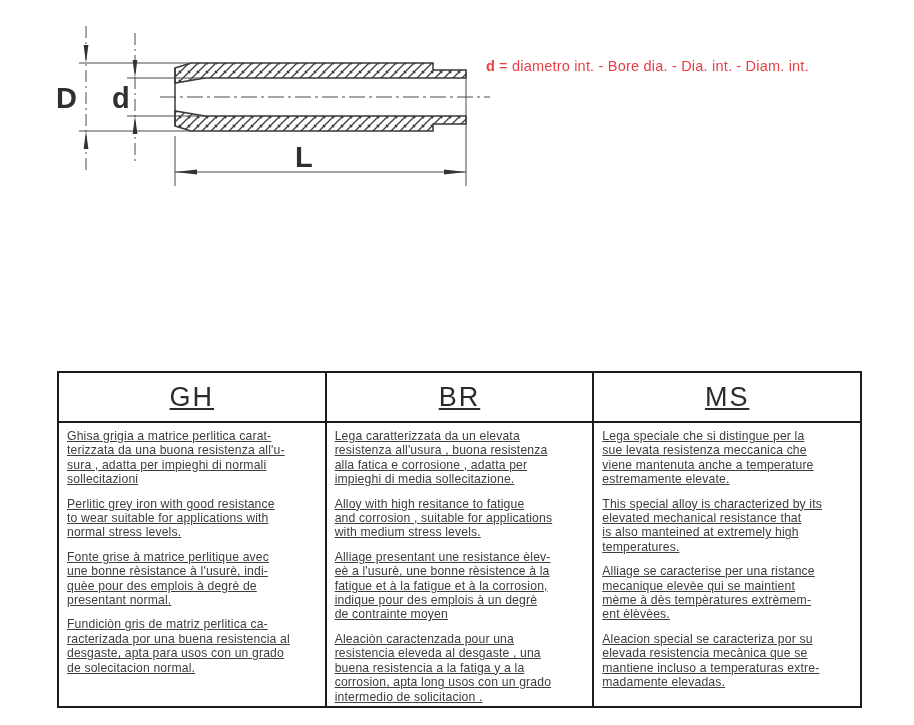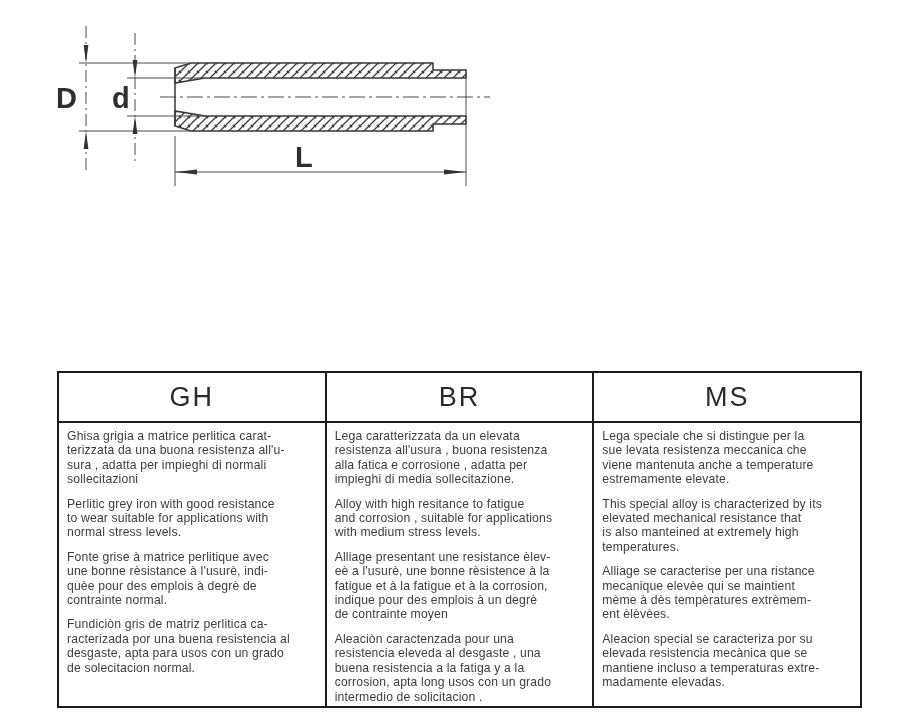--- a/index.html
+++ b/index.html
@@ -26,20 +26,21 @@
     white-space:nowrap;
   }
 
   
   .materials{
     position:absolute;left:57px;top:371px;width:805px;
     border-collapse:collapse;table-layout:fixed;
   }
   .materials th,.materials td{
     border:2px solid #1c1c1c;
+    text-decoration:underline;
   }
   .materials th{
     height:46px;
     font-size:27px;font-weight:400;letter-spacing:2px;
     color:#2b2b2b;text-align:center;vertical-align:middle;
   }
   .materials td{
     vertical-align:top;
     padding:6px 6px 2px 8px;
     color:#3d3d3d;
@@ -96,20 +97,23 @@
         <polygon points="466,172 444,169.6 444,174.4" fill="#333" stroke="none"></polygon>
       </g>
 
       <text x="56" y="108" font-size="29" font-weight="bold" fill="#2f2f2f" font-family="Liberation Sans, sans-serif">D</text>
       <text x="112" y="108" font-size="29" font-weight="bold" fill="#2f2f2f" font-family="Liberation Sans, sans-serif">d</text>
       <text x="295" y="167" font-size="29" font-weight="bold" fill="#2f2f2f" font-family="Liberation Sans, sans-serif">L</text>
     </svg>
   </div>
 
   <div class="legend">
+    <div class="legend-row">
+      <span class="legend-sym">d</span><span>= diametro int. - Bore dia. - Dia. int. - Diam. int.</span>
+    </div>
   </div>
 
 
   <table class="materials">
     <thead>
       <tr>
         <th>GH</th>
         <th>BR</th>
         <th>MS</th>
       </tr>
@@ -120,21 +124,21 @@
           <p>Ghisa grigia a matrice perlitica carat-
 terizzata da una buona resistenza all'u-
 sura , adatta per impieghi di normali
 sollecitazioni</p>
           <p>Perlitic grey iron with good resistance
 to wear suitable for applications with
 normal stress levels.</p>
           <p>Fonte grise à matrice perlitique avec
 une bonne rèsistance à l'usurè, indi-
 quèe pour des emplois à degrè de
-contrainte normal.</p>
+presentant normal.</p>
           <p>Fundiciòn gris de matriz perlitica ca-
 racterizada por una buena resistencia al
 desgaste, apta para usos con un grado
 de solecitacion normal.</p>
         </td>
         <td>
           <p>Lega caratterizzata da un elevata
 resistenza all'usura , buona resistenza
 alla fatica e corrosione , adatta per
 impieghi di media sollecitazione.</p>

